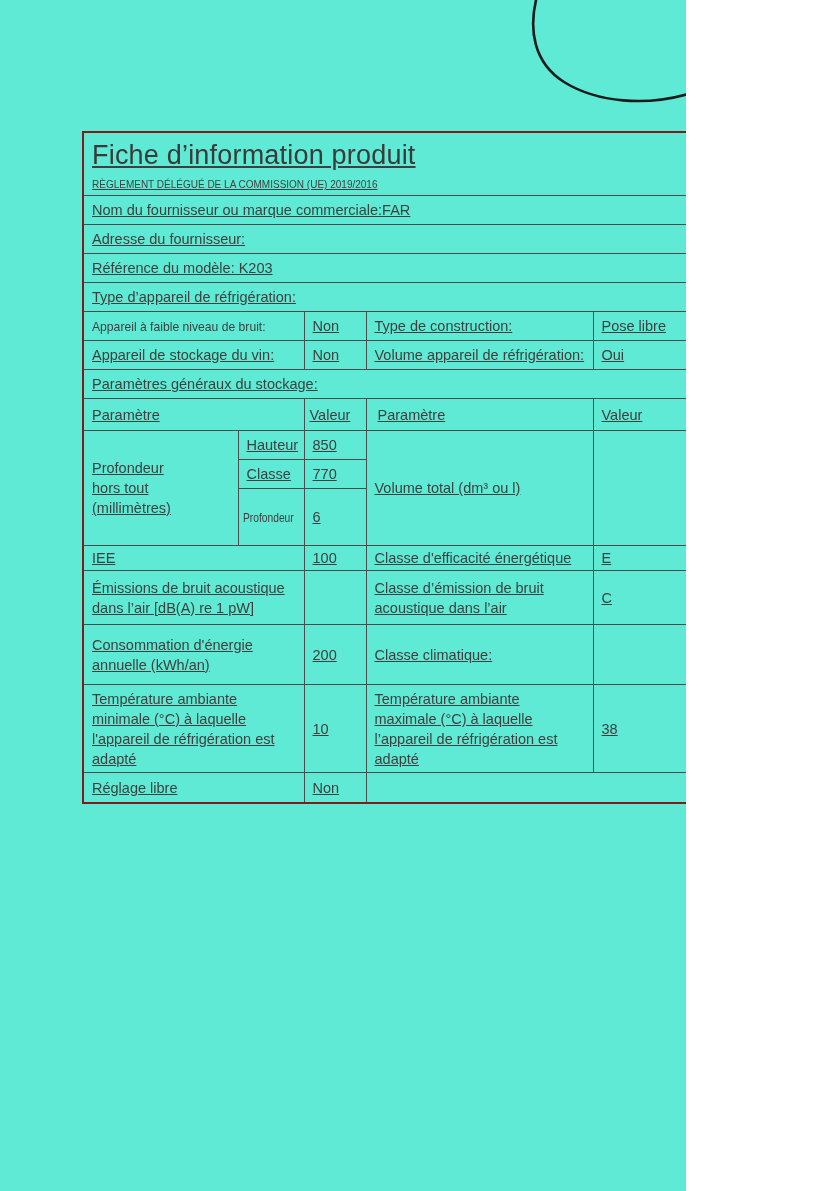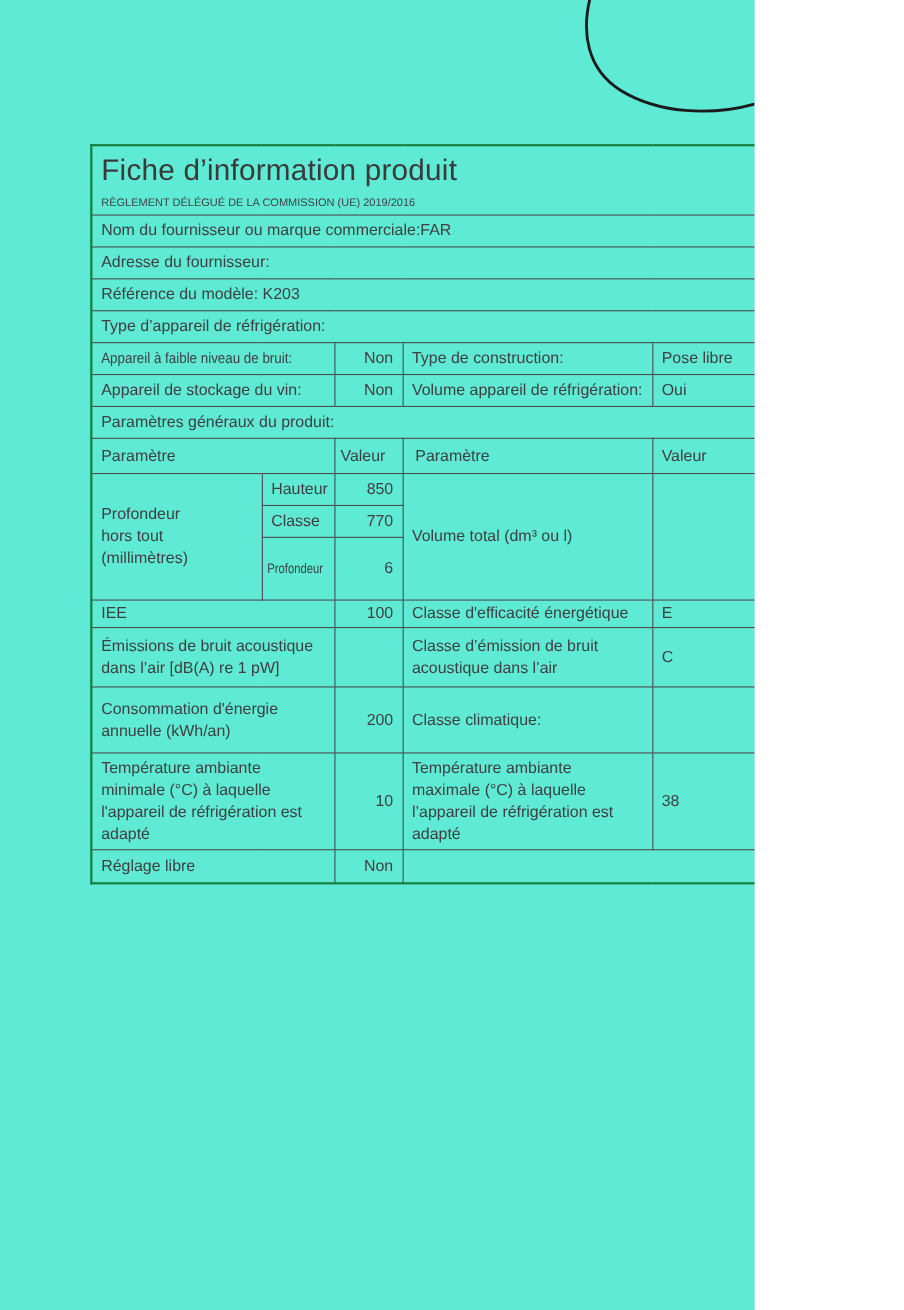--- a/index.html
+++ b/index.html
@@ -12,42 +12,43 @@
   .lang-arc-svg { position:absolute; top:0; right:0; width:210px; height:115px; }
   .lang-label {
     position:absolute; left:707px; top:45px; font-size:20px; font-weight:bold;
     letter-spacing:0.4px; color:#161616;
   }
 
   
   table.sheet {
     position:absolute; left:82px; top:131px; width:656px;
     border-collapse:collapse; table-layout:fixed;
-    border:2px solid #15803d;
+    border:2px solid #7f1d1d;
+    text-decoration:underline;
   }
   table.sheet td {
     border:1.5px solid #4c4c4c; padding:2px 8px;
     font-size:14.5px; line-height:1.38; vertical-align:middle;
     overflow:hidden;
   }
   .r-title    td { height:58px; vertical-align:top; padding:4px 7px; }
   .r-line     td { height:24px; }
   .r-class    td { height:24px;margin-top:36px; }
   .r-header   td { height:27px; }
   .r-dim      td { height:24px; }
   .r-iee      td { height:20px; }
   .r-noise    td { height:49px; }
   .r-energy   td { height:55px; }
   .r-temp     td { height:83px; }
   .r-winter   td { height:25px; }
 
   .doc-title { font-size:27px; color:#3a3a3a; letter-spacing:0.2px; margin:1px 0 4px 0; }
   .doc-sub   { font-size:10px; color:#414141; }
 
-  td.val { text-align:right; padding:2px 2px; }
+  td.val { text-align:left; padding:2px 2px; }
 
   .fit-a { display:inline-block; font-size:13.5px; transform:scaleX(0.9); transform-origin:0 50%; white-space:nowrap; }
   .fit-b { display:inline-block; font-size:12.5px; transform:scaleX(0.82); transform-origin:0 50%; white-space:nowrap; }
 </style>
 </head>
 <body>
 
 <div class="page">
 
   <svg class="lang-arc-svg" viewBox="0 0 210 115" aria-hidden="true">
@@ -92,21 +93,21 @@
       <td>Pose libre</td>
     </tr>
     <tr class="r-class">
       <td colspan="2">Appareil de stockage du vin:</td>
       <td class="val">Non</td>
       <td>Volume appareil de réfrigération:</td>
       <td>Oui</td>
     </tr>
 
     <tr class="r-line">
-          <td colspan="5">Paramètres généraux du produit:</td>
+          <td colspan="5">Paramètres généraux du stockage:</td>
         </tr>
 
     <tr class="r-header">
       <td colspan="2">Paramètre</td>
       <td style="padding:2px 5px">Valeur</td>
       <td style="padding:2px 11px">Paramètre</td>
       <td>Valeur</td>
     </tr>
 
     <tr class="r-dim">

